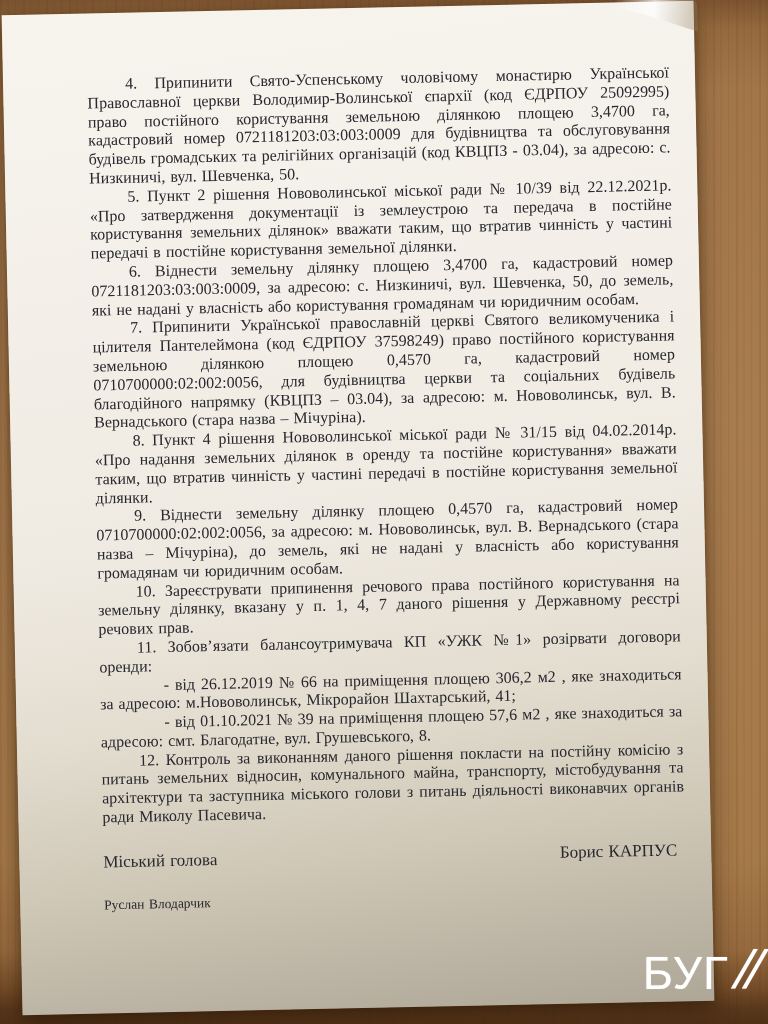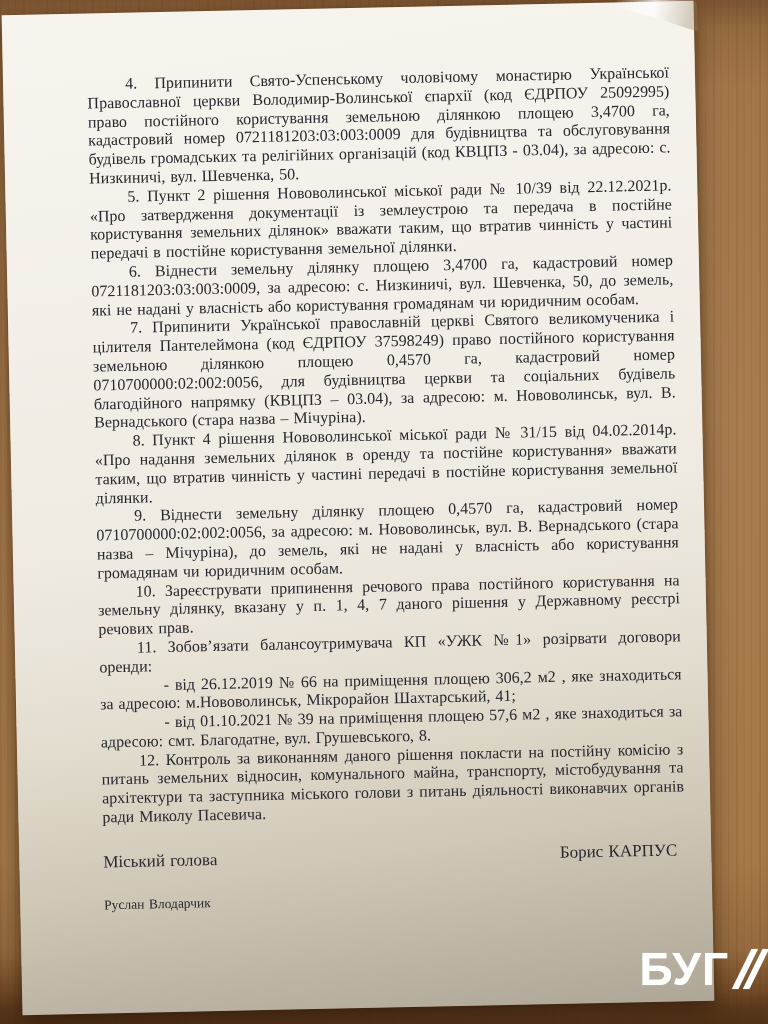--- a/index.html
+++ b/index.html
@@ -70,25 +70,25 @@
   .sig-name { padding-right: 8px; }
   .secretary {
     margin-top: 24px;
     font-size: 13.5px;
   }
   .watermark {
     position: absolute;
     right: 10px; bottom: 24px;
     color: #ffffff;
     font-family: "Liberation Sans", sans-serif;
-    font-weight: bold;
+    font-weight: normal;
     font-size: 46px;
     letter-spacing: 1px;
     display: flex;
-    align-items: center;
+    align-items: flex-end;
     text-shadow: 0 0 1px rgba(255,255,255,0.6);
   }
   .watermark .slashes {
     display: inline-block;
     margin-left: 7px;
     font-size: 54px;
     font-style: italic;
     letter-spacing: -4px;
     transform: skewX(-6deg);
   }

